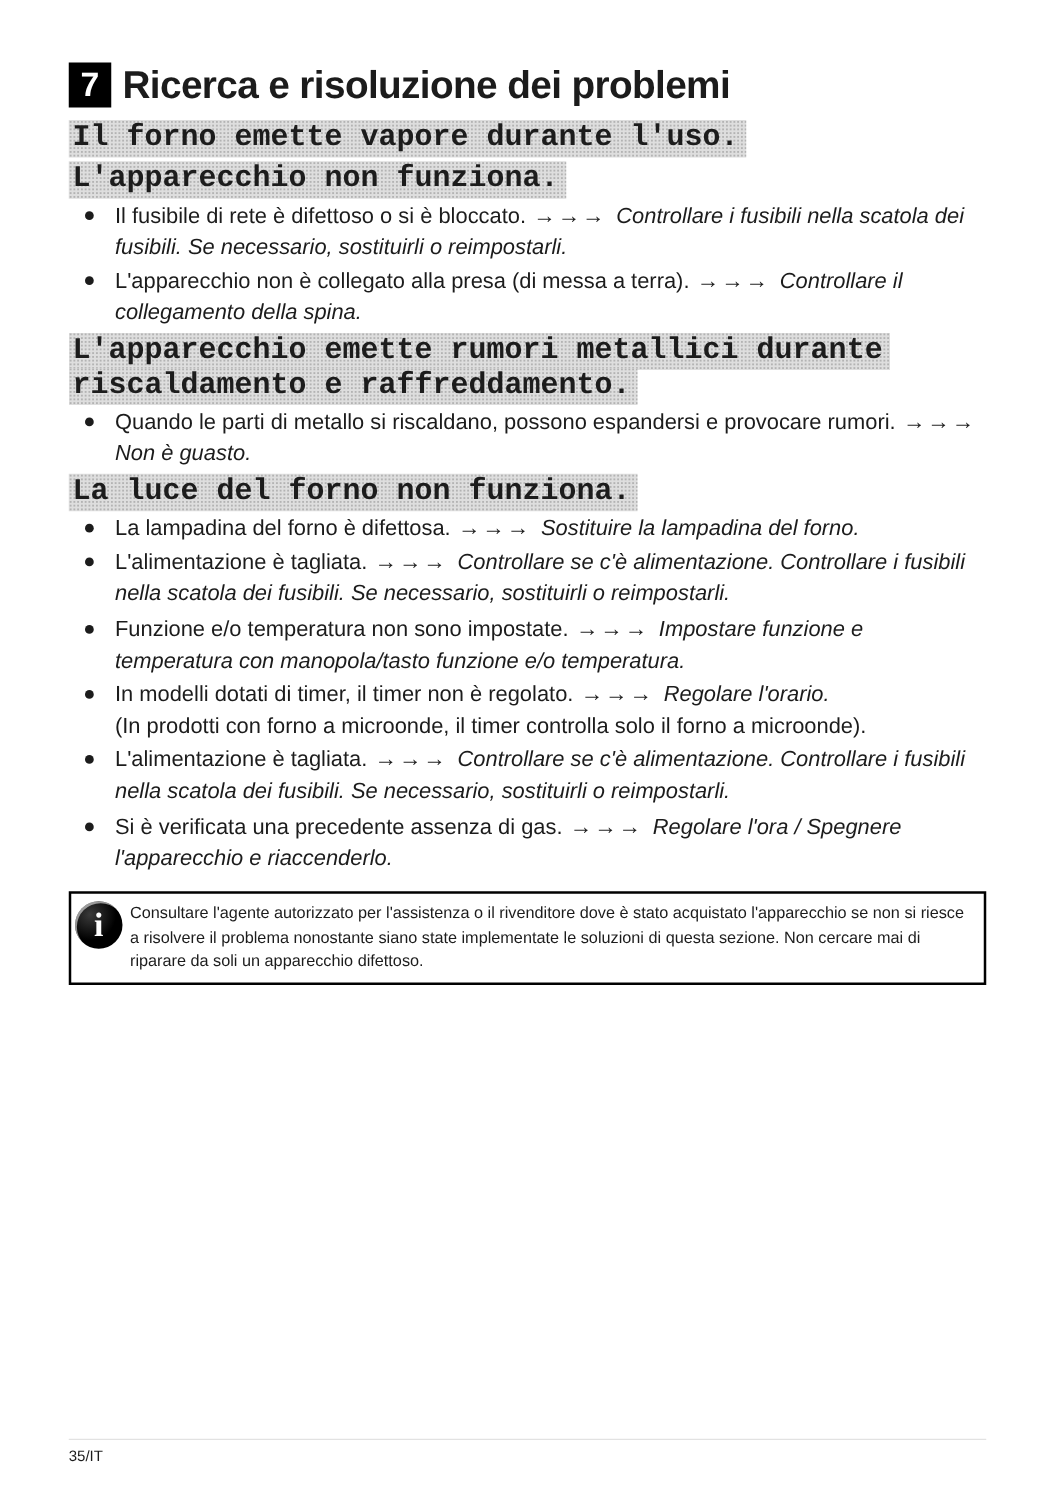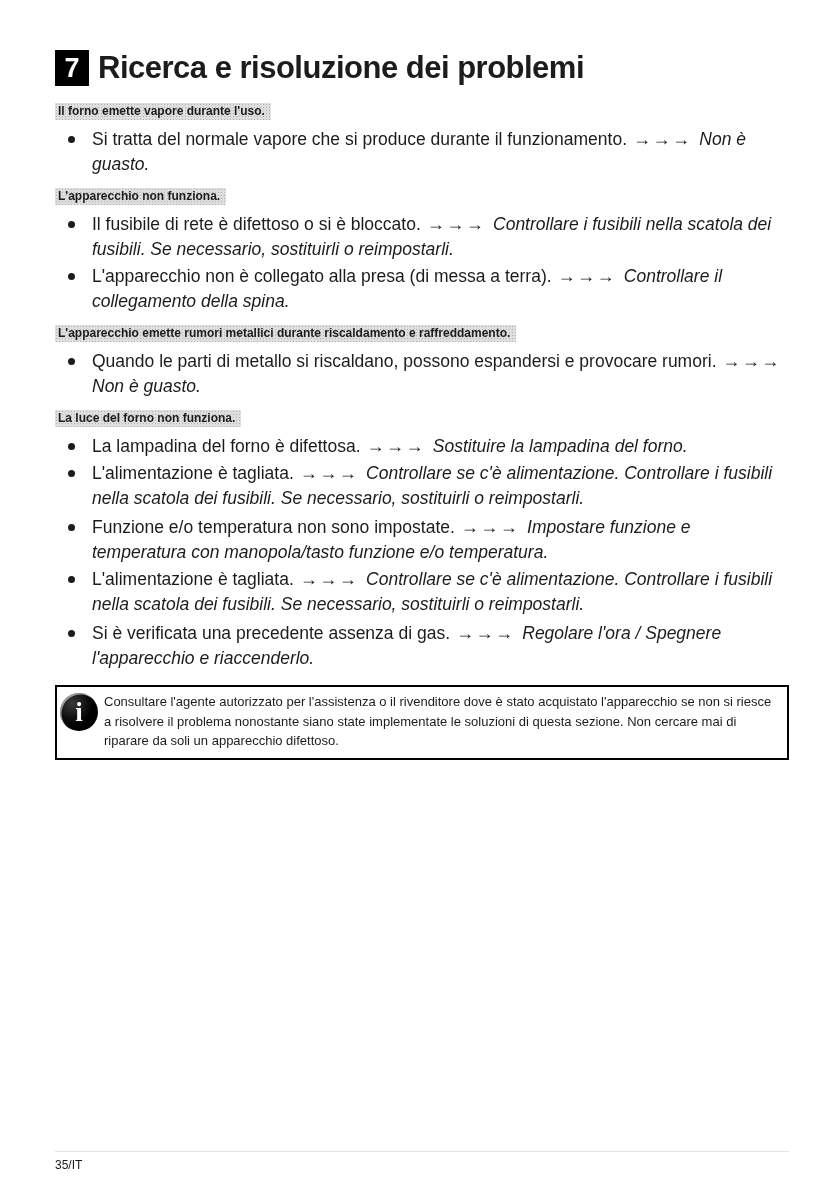--- a/index.html
+++ b/index.html
@@ -35,23 +35,24 @@
   }
   .page-title{
     font-size:31px;
     font-weight:700;
     letter-spacing:-0.5px;
     line-height:1.05;
   }
   
   .section h2{
     margin:5px 0 2px 0;
-    font-size:12px;
+    font-size:24px;
     font-weight:700;
     line-height:28px;
+    font-family:Liberation Mono, monospace;
   }
   .hl{
     background-color:#dedede;
     background-image:radial-gradient(circle, #b3b3b3 0.8px, rgba(0,0,0,0) 0.9px);
     background-size:3px 3px;
     padding:1px 6px 2px 3px;
     -webkit-box-decoration-break:clone;
     box-decoration-break:clone;
   }
   
@@ -128,23 +129,20 @@
 <div class="page">
 
   <div class="title-row">
     <span class="num-badge">7</span>
     <span class="page-title">Ricerca e risoluzione dei problemi</span>
   </div>
 
   <div>
     <div class="section">
       <h2><span class="hl">Il forno emette vapore durante l'uso.</span></h2>
-      <ul>
-          <li><span>Si tratta del normale vapore che si produce durante il funzionamento. </span><span class="arrows">→→→</span><em class="solution"> Non è guasto.</em></li>
-        </ul>
     </div>
 
     <div class="section">
       <h2><span class="hl">L'apparecchio non funziona.</span></h2>
       <ul>
           <li><span>Il fusibile di rete è difettoso o si è bloccato. </span><span class="arrows">→→→</span><em class="solution"> Controllare i fusibili nella scatola dei fusibili. Se necessario, sostituirli o reimpostarli.</em></li>
           <li><span>L'apparecchio non è collegato alla presa (di messa a terra). </span><span class="arrows">→→→</span><em class="solution"> Controllare il collegamento della spina.</em></li>
         </ul>
     </div>
 
@@ -159,20 +157,21 @@
       <h2><span class="hl">La luce del forno non funziona.</span></h2>
       <ul>
           <li><span>La lampadina del forno è difettosa. </span><span class="arrows">→→→</span><em class="solution"> Sostituire la lampadina del forno.</em></li>
           <li><span>L'alimentazione è tagliata. </span><span class="arrows">→→→</span><em class="solution"> Controllare se c'è alimentazione. Controllare i fusibili nella scatola dei fusibili. Se necessario, sostituirli o reimpostarli.</em></li>
         </ul>
     </div>
 
     <div class="section">
       <ul>
           <li><span>Funzione e/o temperatura non sono impostate. </span><span class="arrows">→→→</span><em class="solution"> Impostare funzione e temperatura con manopola/tasto funzione e/o temperatura.</em></li>
+          <li><span>In modelli dotati di timer, il timer non è regolato. </span><span class="arrows">→→→</span><em class="solution"> Regolare l'orario.</em><div class="note">(In prodotti con forno a microonde, il timer controlla solo il forno a microonde).</div></li>
           <li><span>L'alimentazione è tagliata. </span><span class="arrows">→→→</span><em class="solution"> Controllare se c'è alimentazione. Controllare i fusibili nella scatola dei fusibili. Se necessario, sostituirli o reimpostarli.</em></li>
         </ul>
     </div>
 
     <div class="section">
       <ul>
           <li><span>Si è verificata una precedente assenza di gas. </span><span class="arrows">→→→</span><em class="solution"> Regolare l'ora / Spegnere l'apparecchio e riaccenderlo.</em></li>
         </ul>
     </div>
   </div>

